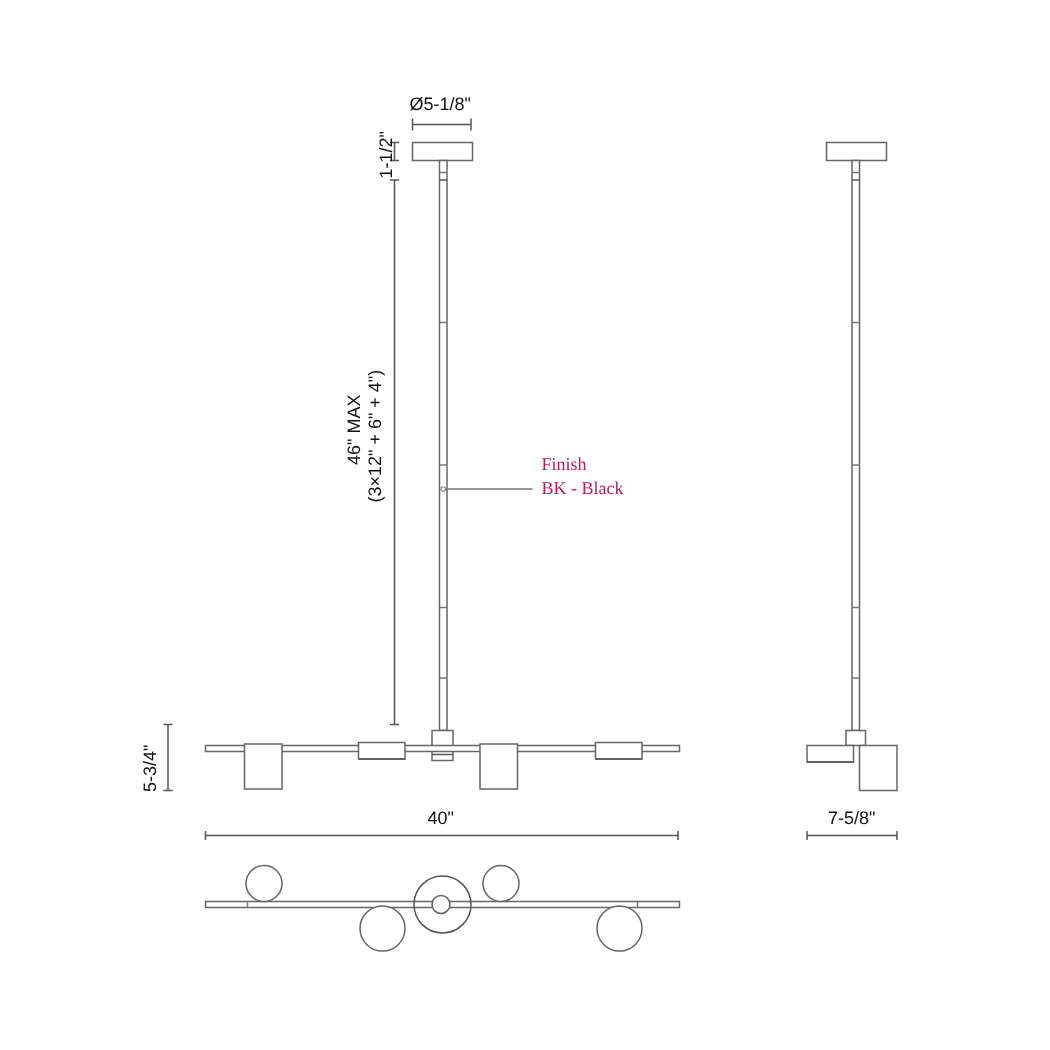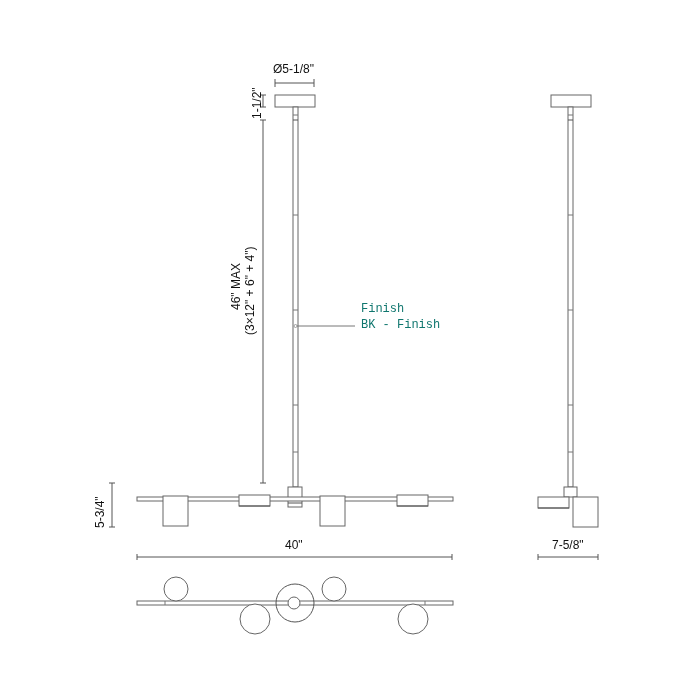--- a/index.html
+++ b/index.html
@@ -4,21 +4,21 @@
 <style>
   html, body { margin: 0; padding: 0; background: #ffffff; }
   #canvas { position: relative; width: 700px; height: 700px; background: #ffffff; overflow: hidden; }
   svg { position: absolute; left: 0; top: 0; }
   .ln { stroke: #777777; stroke-width: 1; fill: none; }
   .ln-dark { stroke: #555555; stroke-width: 1; fill: none; }
   .shape { stroke: #666666; stroke-width: 1; fill: #ffffff; }
   .dim { stroke: #555555; stroke-width: 1; fill: none; }
   .lbl { position: absolute; font-family: "Liberation Sans", sans-serif; font-size: 12px; color: #111111; white-space: nowrap; line-height: 14px; }
   .rot { transform-origin: 0 0; transform: rotate(-90deg); }
-  .finish-block { position: absolute; left: 361px; top: 302px; font-family: Liberation Mono, monospace; font-size: 12px; line-height: 15.5px; color: #0f766e; }
+  .finish-block { position: absolute; left: 361px; top: 302px; font-family: Liberation Serif, serif; font-size: 12px; line-height: 15.5px; color: #be185d; }
   .finish-block div { white-space: nowrap; }
 </style>
 </head>
 <body>
 
 <div id="canvas">
 
   <svg width="700" height="700" viewBox="0 0 700 700">
 
     <g>
@@ -112,16 +112,16 @@
   <span class="lbl rot" style="left:243px; top:335px;">(3×12" + 6" + 4")</span>
 
   <span class="lbl rot" style="left:93px; top:528px;">5-3/4"</span>
 
   <span class="lbl" style="left:285px; top:538px;">40"</span>
 
   <span class="lbl" style="left:552px; top:538px;">7-5/8"</span>
 
   <div class="finish-block">
     <div>Finish</div>
-    <div>BK - Finish</div>
+    <div>BK - Black</div>
   </div>
 
 </div>
 
 </body></html>

